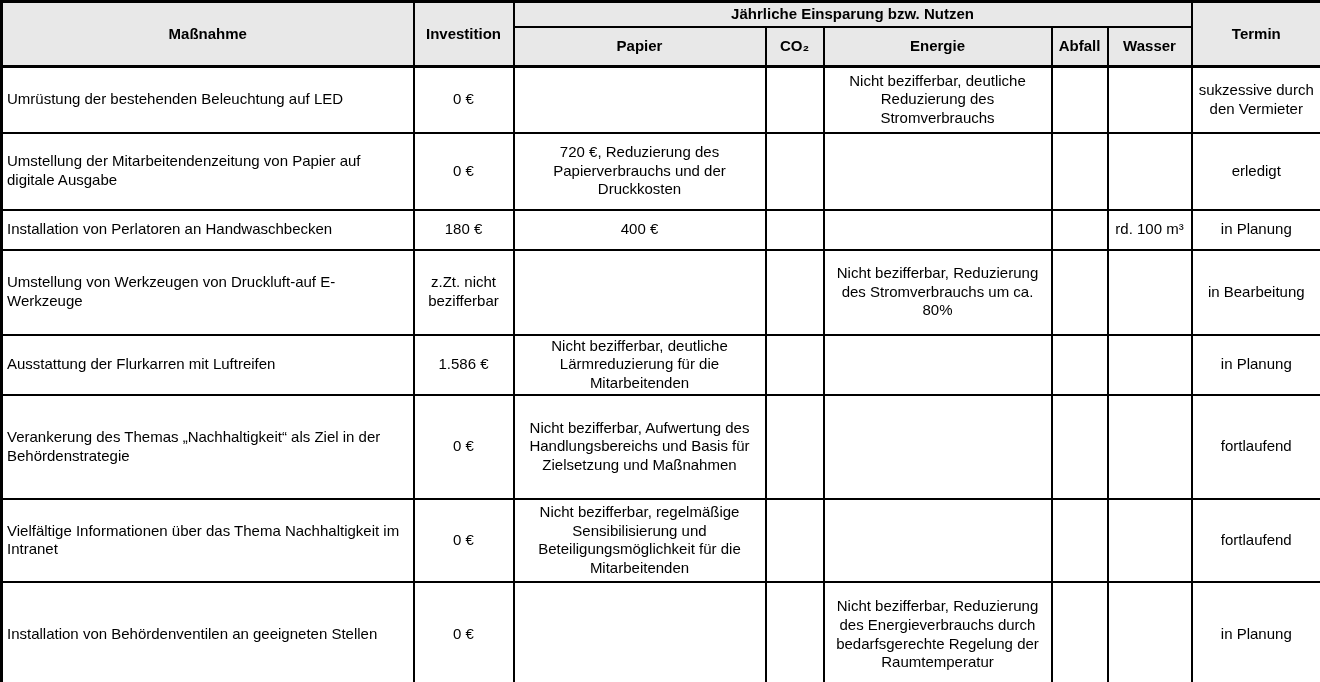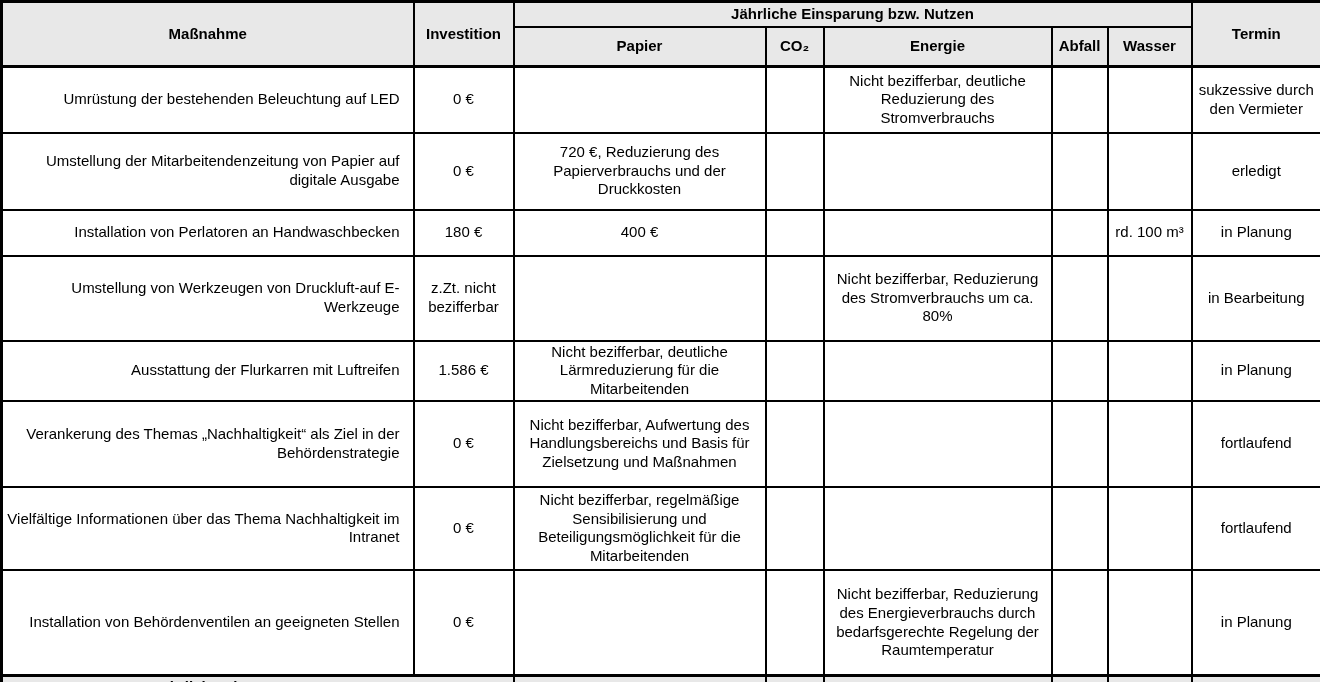--- a/index.html
+++ b/index.html
@@ -19,21 +19,21 @@
     text-align:center;
     vertical-align:middle;
     line-height:1.25;
     overflow:hidden;
     word-wrap:break-word;
   }
   thead th{background:#e8e8e8;font-weight:bold;margin-top:22px;}
   tbody td{background:#ffffff;font-weight:normal;}
   tbody tr:first-child td{border-top:3px solid #000;}
   tfoot td{background:#e8e8e8;font-weight:bold;border-top:3px solid #000;}
-  td.massnahme{text-align:right;padding-left:4px;padding-right:13px;margin-top:28px;}
+  td.massnahme{text-align:left;padding-left:4px;padding-right:5px;margin-top:28px;}
 </style>
 </head>
 <body>
 
 <div class="page">
 <table>
   <colgroup>
     <col style="width:412px">
         <col style="width:100px">
         <col style="width:252px">
@@ -72,21 +72,21 @@
     <tr style="height:77px">
       <td class="massnahme">Umstellung der Mitarbeitendenzeitung von Papier auf digitale Ausgabe</td>
       <td>0 €</td>
       <td>720 €, Reduzierung des Papierverbrauchs und der Druckkosten</td>
       <td></td>
       <td></td>
       <td></td>
       <td></td>
       <td>erledigt</td>
     </tr>
-    <tr style="height:46px">
+    <tr style="height:40px">
       <td class="massnahme">Installation von Perlatoren an Handwaschbecken</td>
       <td>180 €</td>
       <td>400 €</td>
       <td></td>
       <td></td>
       <td></td>
       <td style="padding:9px 1px">rd. 100 m³</td>
       <td>in Planung</td>
     </tr>
     <tr style="height:85px">
@@ -102,21 +102,21 @@
     <tr style="height:60px">
       <td class="massnahme">Ausstattung der Flurkarren mit Luftreifen</td>
       <td>1.586 €</td>
       <td>Nicht bezifferbar, deutliche Lärmreduzierung für die Mitarbeitenden</td>
       <td></td>
       <td></td>
       <td></td>
       <td></td>
       <td>in Planung</td>
     </tr>
-    <tr style="height:86px">
+    <tr style="height:104px">
       <td class="massnahme">Verankerung des Themas „Nachhaltigkeit“ als Ziel in der Behördenstrategie</td>
       <td>0 €</td>
       <td>Nicht bezifferbar, Aufwertung des Handlungsbereichs und Basis für Zielsetzung und Maßnahmen</td>
       <td></td>
       <td></td>
       <td></td>
       <td></td>
       <td>fortlaufend</td>
     </tr>
     <tr style="height:83px">

